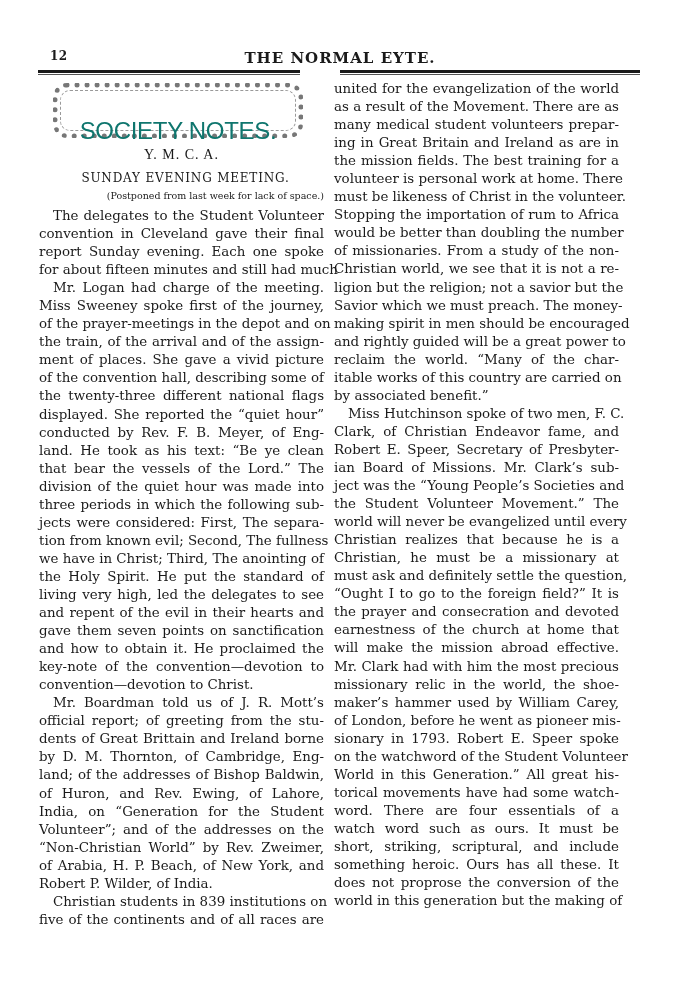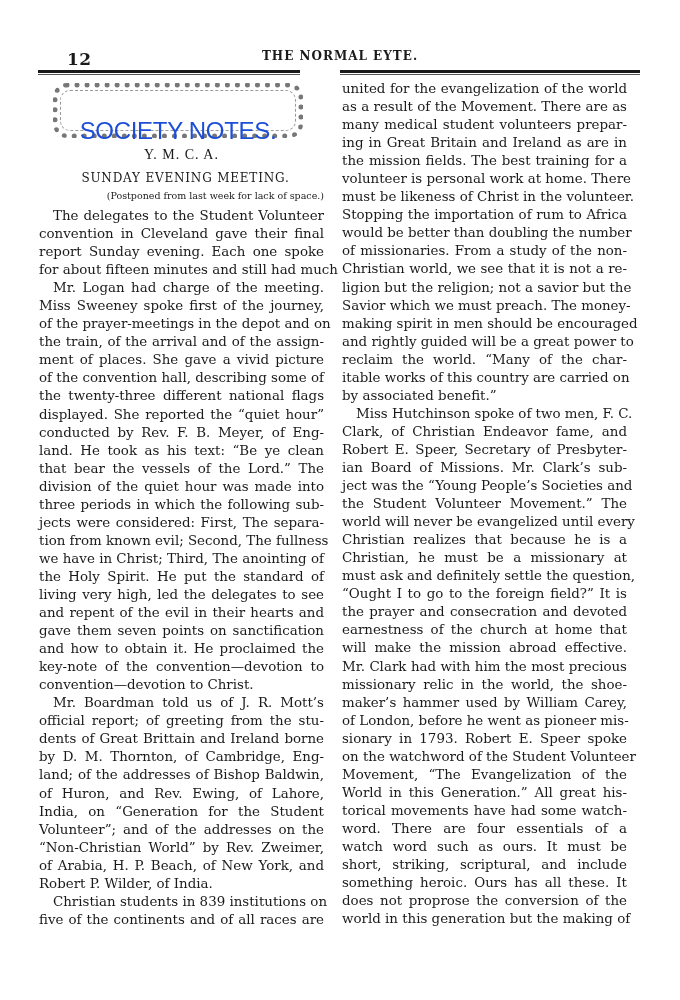--- a/index.html
+++ b/index.html
@@ -4,51 +4,51 @@
 <style>
   html, body { margin: 0; padding: 0; }
   body {
     width: 680px; height: 1000px; background: #ffffff; position: relative; overflow: hidden;
     font-family: "DejaVu Serif", "Liberation Serif", serif; color: #1a1a1a;
   }
   .header {
     position: absolute; left: 38px; top: 49px; width: 604px; height: 20px;
   }
   .page-num {
-    position: absolute; left: 29px; top: 0; font-weight: bold; font-size: 17px;
+    position: absolute; left: 12px; top: 0; font-weight: bold; font-size: 12px;
     font-family: "DejaVu Serif", serif; letter-spacing: 0.5px;
   }
   .journal-title {
     position: absolute; left: 0; right: 0; top: 0; text-align: center;
-    font-weight: bold; font-size: 12px; letter-spacing: 1px;
+    font-weight: bold; font-size: 15px; letter-spacing: 1px;
     font-family: "DejaVu Serif", serif;
   }
   .rule-a { position: absolute; left: 38px; width: 262px; top: 70px; height: 3px; background: #1a1a1a; }
   .rule-a2 { position: absolute; left: 38px; width: 262px; top: 74px; height: 1px; background: #555; }
   .rule-b { position: absolute; left: 340px; width: 300px; top: 70px; height: 3px; background: #1a1a1a; }
   .rule-b2 { position: absolute; left: 340px; width: 300px; top: 74px; height: 1px; background: #555; }
 
   .col { position: absolute; width: 285px; font-size: 13.4px; line-height: 18.05px; }
   .col-left { left: 39px; top: 207px; }
-  .col-right { left: 342px; top: 80px; }
+  .col-right { left: 334px; top: 80px; }
   .line { display: block; text-align: justify; text-align-last: justify; white-space: nowrap; height: 18.05px; overflow: visible; }
   .line.last { text-align-last: left; }
   .line.indent { padding-left: 14px; }
 
   .title-box {
     position: absolute; left: 53px; top: 83px; width: 250px; height: 55px;
     border: 5px dotted #777; border-radius: 14px; box-sizing: border-box;
     display: flex; align-items: center; justify-content: center;
   }
   .title-box::before {
     content: ""; position: absolute; inset: 2px; border: 1px dashed #999; border-radius: 10px;
   }
   .title-text {
     font-family: "Liberation Sans", "DejaVu Sans", sans-serif; font-size: 24px; letter-spacing: -0.3px;
-    color: #1d4ed8; position: relative; margin-top: 40px;
+    color: #0f766e; position: relative; margin-top: 40px;
   }
   .ymca {
     position: absolute; left: 39px; width: 285px; top: 147px; text-align: center; font-size: 14px;
     letter-spacing: 1px;
     font-family: Liberation Serif, serif;
   }
   .sub-head {
     position: absolute; left: 43px; width: 285px; top: 171px; text-align: center; font-size: 12px;
     letter-spacing: 0.8px;
   }
@@ -149,21 +149,20 @@
     <span class="line">“Ought I to go to the foreign field?” It is</span>
     <span class="line">the prayer and consecration and devoted</span>
     <span class="line">earnestness of the church at home that</span>
     <span class="line">will make the mission abroad effective.</span>
     <span class="line">Mr. Clark had with him the most precious</span>
     <span class="line">missionary relic in the world, the shoe-</span>
     <span class="line">maker’s hammer used by William Carey,</span>
     <span class="line">of London, before he went as pioneer mis-</span>
     <span class="line">sionary in 1793. Robert E. Speer spoke</span>
     <span class="line">on the watchword of the Student Volunteer</span>
-    <span class="line">Movement, “The Evangelization of the</span>
     <span class="line">World in this Generation.” All great his-</span>
     <span class="line">torical movements have had some watch-</span>
     <span class="line">word. There are four essentials of a</span>
     <span class="line">watch word such as ours. It must be</span>
     <span class="line">short, striking, scriptural, and include</span>
     <span class="line">something heroic. Ours has all these. It</span>
     <span class="line">does not proprose the conversion of the</span>
     <span class="line">world in this generation but the making of</span>
   </div>
 

